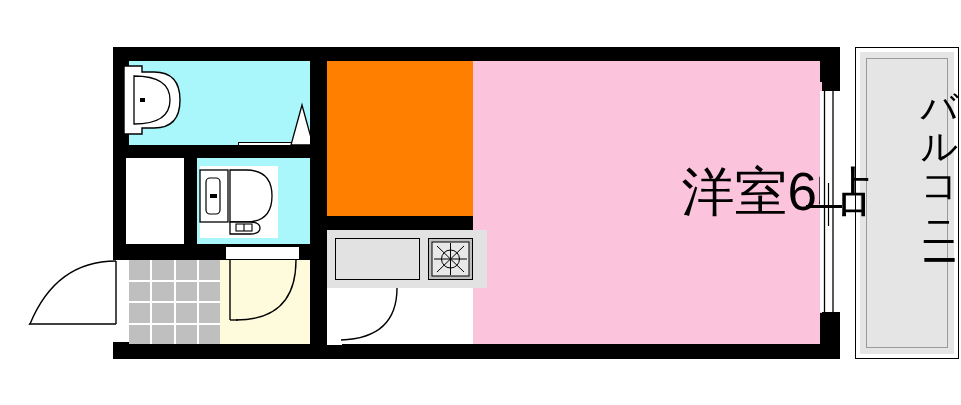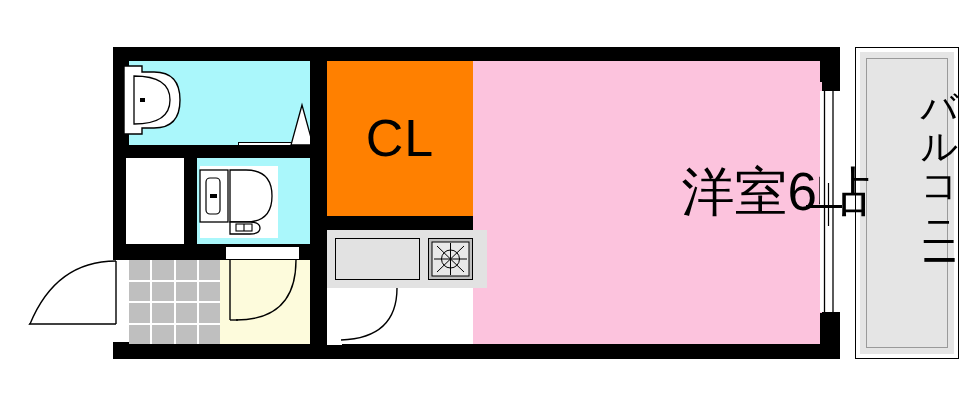--- a/index.html
+++ b/index.html
@@ -127,21 +127,20 @@
       <line x1="46" y1="58" x2="46" y2="65" stroke="#000000" stroke-width="1.1"></line>
     </svg>
   </div>
 
   <div class="abs fill-white outline-thin" style="left:225px; top:246px; width:75px; height:14px;"></div>
 
   <div class="abs wall" style="left:310px; top:47px; width:17px; height:312px;"></div>
 
   <div class="abs fill-cl" style="left:327px; top:61px; width:146px; height:155px;"></div>
   <div class="abs wall" style="left:327px; top:216px; width:160px; height:14px;"></div>
-  <div class="abs label-cl" style="left:327px; top:112px; width:146px; text-align:center;">CL</div>
 
   <div class="abs fill-room" style="left:473px; top:61px; width:347px; height:283px;"></div>
   <div class="abs fill-room" style="left:780px; top:82px; width:42px; height:231px;"></div>
   <div class="abs label-room" style="left:540px; top:165px; width:330px; text-align:right;">洋室6帖</div>
 
   <div class="abs fill-kit" style="left:327px; top:230px; width:160px; height:58px;"></div>
   <div class="abs outline-thin" style="left:335px; top:238px; width:85px; height:42px; background:#e2e2e2;"></div>
   <div class="abs" style="left:428px; top:238px; width:45px; height:42px;">
     <svg width="45" height="42" viewBox="0 0 45 42">
       <rect x="0.5" y="0.5" width="44" height="41" fill="#bfbfbf" stroke="#000000" stroke-width="1"></rect>

